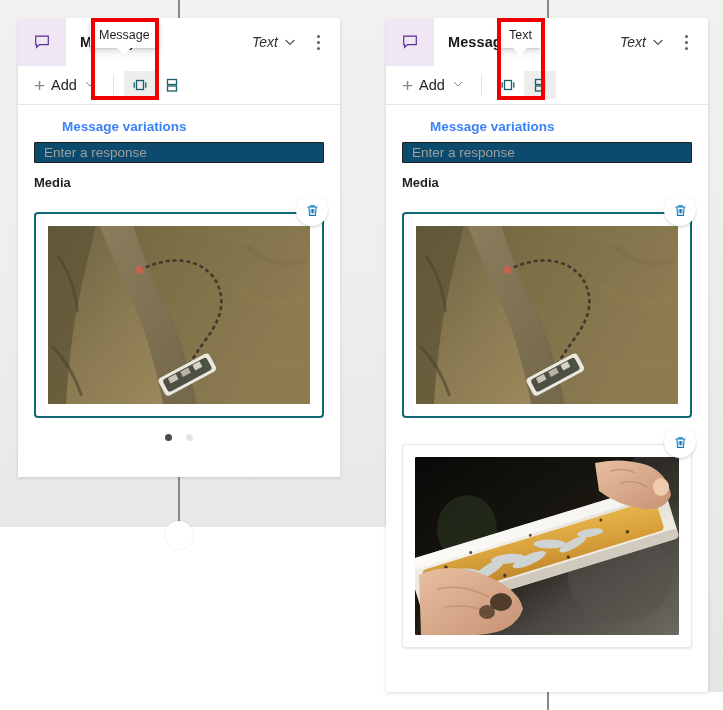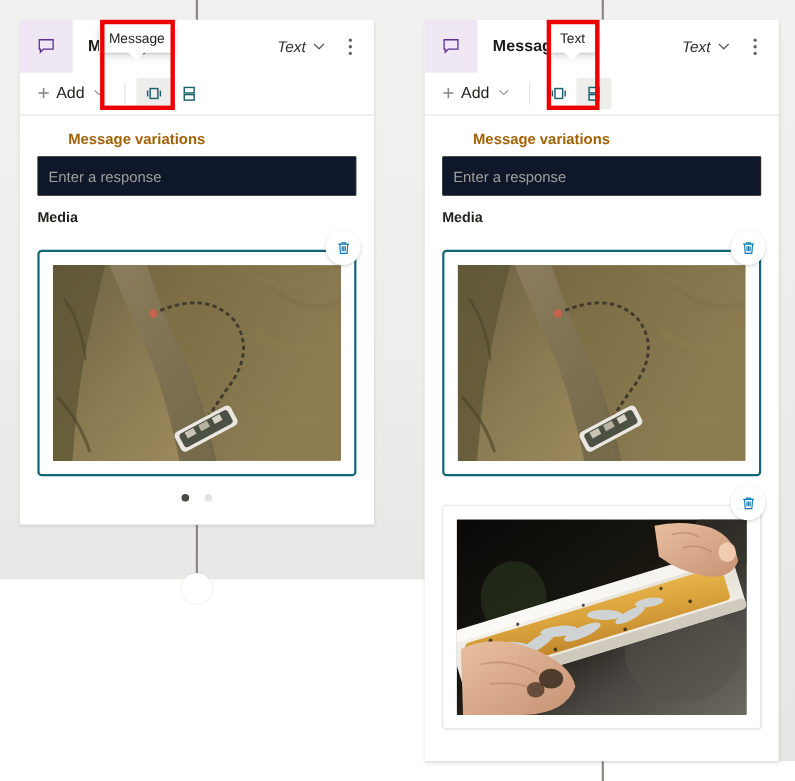--- a/index.html
+++ b/index.html
@@ -41,22 +41,22 @@
   .card-tools{display:flex;align-items:center;height:38px;border-bottom:1px solid #e6e6e6;padding-left:12px;position:relative;}
   .add-btn{display:flex;align-items:center;gap:6px;height:30px;padding:0 4px;}
   .plus{font-size:19px;color:#868686;line-height:1;font-weight:300;}
   .add-lbl{font-size:14.5px;color:#201f1e;}
   .tool-sep{width:1px;height:20px;background:#e1e1e1;margin:0 10px;}
   .tool-btn{width:32px;height:28px;display:flex;align-items:center;justify-content:center;border-radius:2px;}
   .tool-btn.sel{background:#ededeb;}
 
   
   .card-body{padding:14px 16px 0 16px;}
-  .field-label{font-size:13.5px;font-weight:700;color:#a16207;margin-bottom:8px;padding-left:28px;}
-  .resp-input{width:100%;height:36px;box-sizing:border-box;border:1px solid #1f1f1f;background:#0f172a;
+  .field-label{font-size:13.5px;font-weight:700;color:#3b82f6;margin-bottom:8px;padding-left:28px;}
+  .resp-input{width:100%;height:21px;box-sizing:border-box;border:1px solid #1f1f1f;background:#0c4a6e;
               padding:0 9px;font-size:13.5px;color:#a19f9d;font-family:inherit;outline:none;border-radius:1px;}
   .resp-input::placeholder{color:#a19f9d;}
   .media-label{font-size:13px;font-weight:700;color:#201f1e;margin:12px 0 0 0;}
 
   
   .media-wrap{position:relative;margin-top:22px;}
   .media-tile{border:2px solid #0f6674;border-radius:4px;padding:12px;background:#fff;box-sizing:border-box;}
   .media-tile.plain{border:1px solid #e8e8e8;box-shadow:0 .6px 1.8px rgba(0,0,0,.10);}
   .thumb{width:100%;height:178px;display:block;border-radius:1px;overflow:hidden;position:relative;}
   .del-btn{position:absolute;right:-4px;top:-18px;width:32px;height:32px;border-radius:50%;background:#fff;

